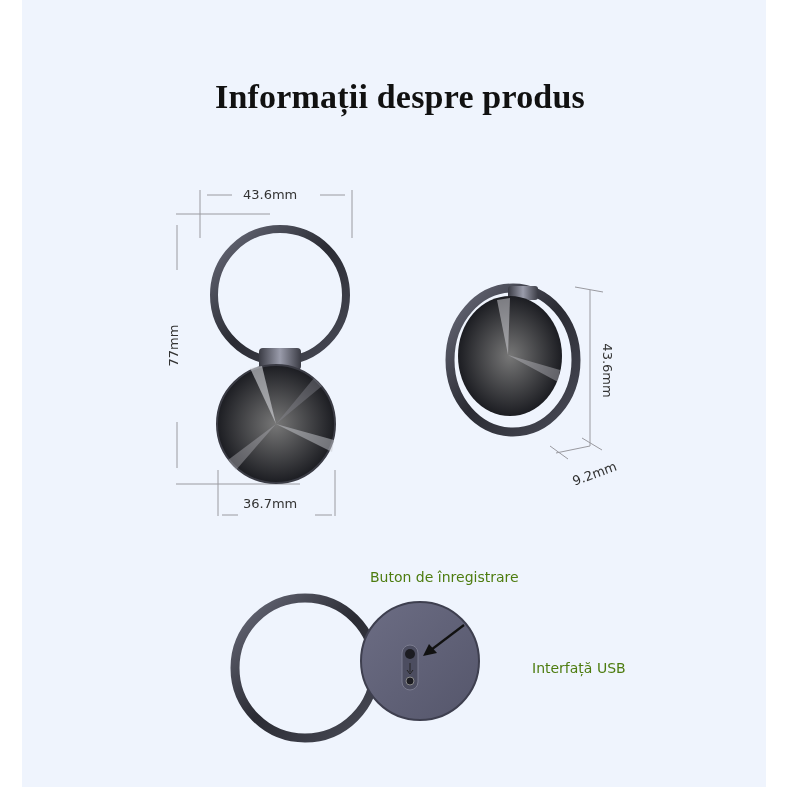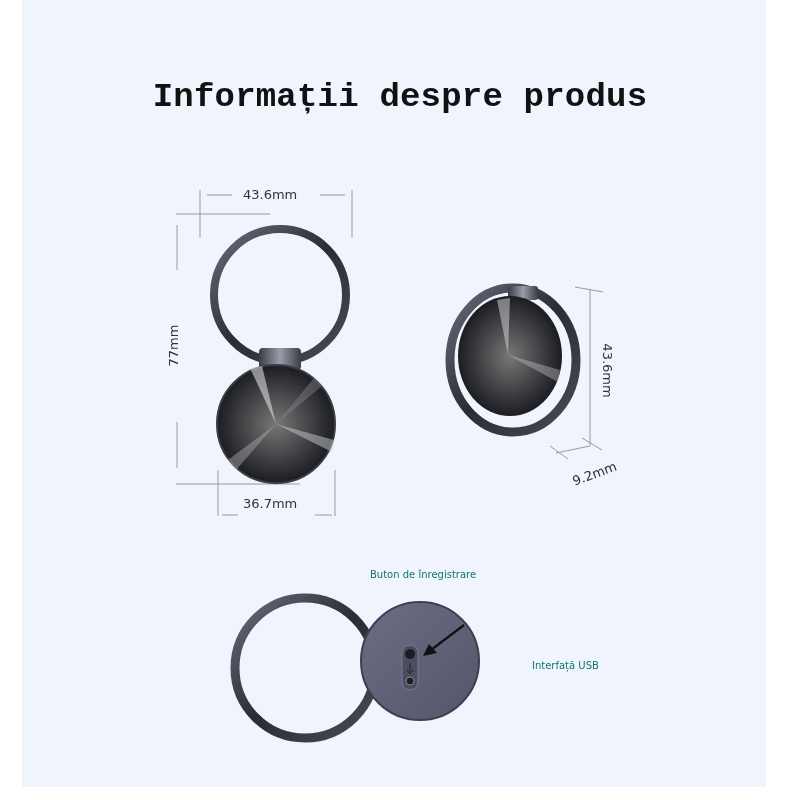--- a/index.html
+++ b/index.html
@@ -1,22 +1,22 @@
 <!DOCTYPE html>
 <html><head>
 <meta charset="utf-8">
 <style>
   html, body { margin:0; padding:0; }
   body { width:800px; height:800px; background:#ffffff; position:relative; overflow:hidden;
          font-family:"DejaVu Sans", sans-serif; }
   .panel { position:absolute; left:22px; top:0; width:744px; height:787px; background:#eff4fd; }
   .title { position:absolute; left:0; width:800px; top:78px; text-align:center;
-           font-family:Liberation Mono, monospace; font-weight:bold; font-size:34px; color:#111; letter-spacing:0.2px; }
+           font-family:Liberation Serif, serif; font-weight:bold; font-size:34px; color:#111; letter-spacing:0.2px; }
   .dim { position:absolute; font-size:13px; color:#333; white-space:nowrap; }
-  .label { position:absolute; font-size:10px; color:#0f766e; white-space:nowrap; }
+  .label { position:absolute; font-size:14px; color:#4d7c0f; white-space:nowrap; }
   svg.art { position:absolute; left:0; top:0; }
 </style>
 </head>
 <body>
 
 <div class="panel"></div>
 
 <div class="title">Informații despre produs</div>
 
 <svg class="art" width="800" height="800" viewBox="0 0 800 800">

